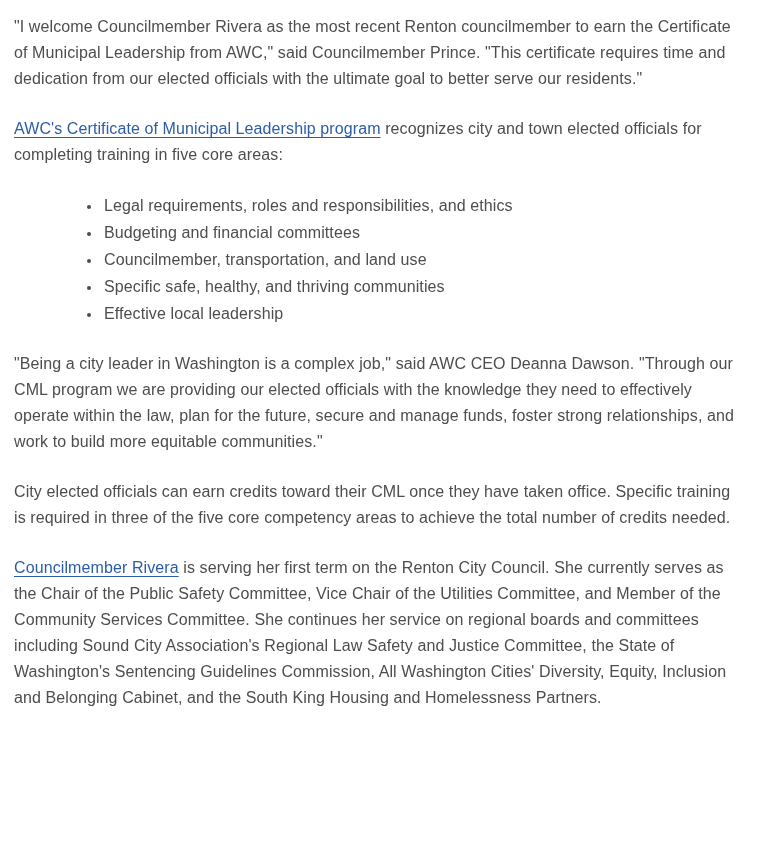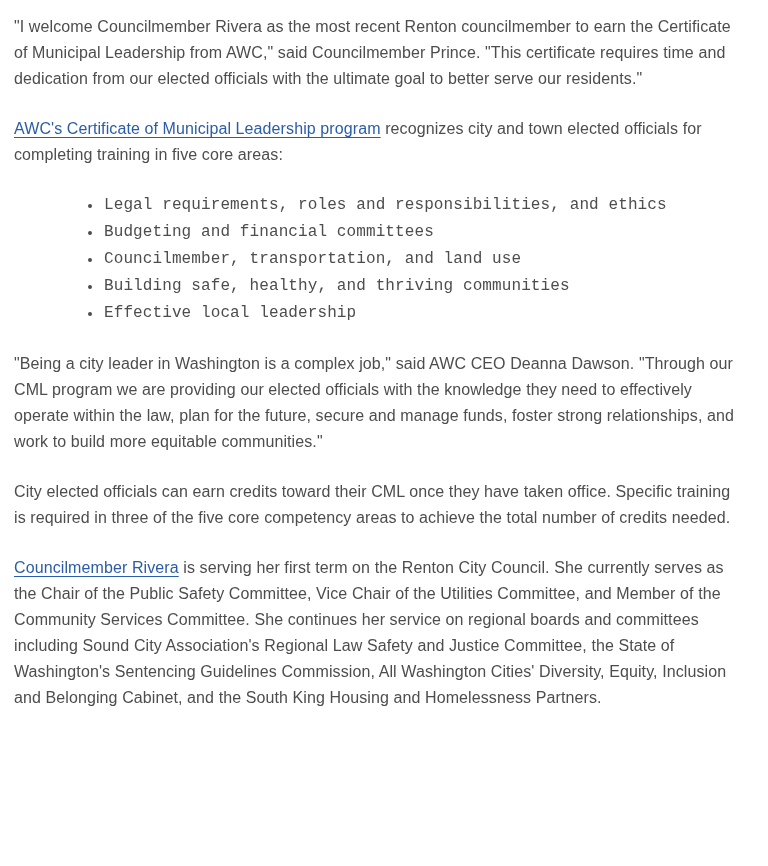--- a/index.html
+++ b/index.html
@@ -35,40 +35,39 @@
     cursor: pointer;
   }
   .article ul {
     margin: 21px 0;
     padding-left: 88px;
     list-style: disc outside;
   }
   .article li {
     line-height: 27px;
     padding-left: 2px;
-    font-family: Liberation Mono, monospace;
   }
   .article li::marker {
     font-size: 13px;
   }
 </style>
 </head>
 <body>
 
 <div class="article">
 
   <p>"I welcome Councilmember Rivera as the most recent Renton councilmember to earn the Certificate of Municipal Leadership from AWC," said Councilmember Prince. "This certificate requires time and dedication from our elected officials with the ultimate goal to better serve our residents."</p>
 
   <p><a href="#">AWC's Certificate of Municipal Leadership program</a><span> recognizes city and town elected officials for completing training in five core areas:</span></p>
 
   <ul>
     <li>Legal requirements, roles and responsibilities, and ethics</li>
     <li>Budgeting and financial committees</li>
     <li>Councilmember, transportation, and land use</li>
-    <li>Building safe, healthy, and thriving communities</li>
+    <li>Specific safe, healthy, and thriving communities</li>
     <li>Effective local leadership</li>
   </ul>
 
   <p>"Being a city leader in Washington is a complex job," said AWC CEO Deanna Dawson. "Through our CML program we are providing our elected officials with the knowledge they need to effectively operate within the law, plan for the future, secure and manage funds, foster strong relationships, and work to build more equitable communities."</p>
 
 
   <p>City elected officials can earn credits toward their CML once they have taken office. Specific training is required in three of the five core competency areas to achieve the total number of credits needed.</p>
 
   <p><a href="#">Councilmember Rivera</a><span> is serving her first term on the Renton City Council. She currently serves as the Chair of the Public Safety Committee, Vice Chair of the Utilities Committee, and Member of the Community Services Committee. She continues her service on regional boards and committees including Sound City Association's Regional Law Safety and Justice Committee, the State of Washington's Sentencing Guidelines Commission, All Washington Cities' Diversity, Equity, Inclusion and Belonging Cabinet, and the South King Housing and Homelessness Partners.</span></p>
 

